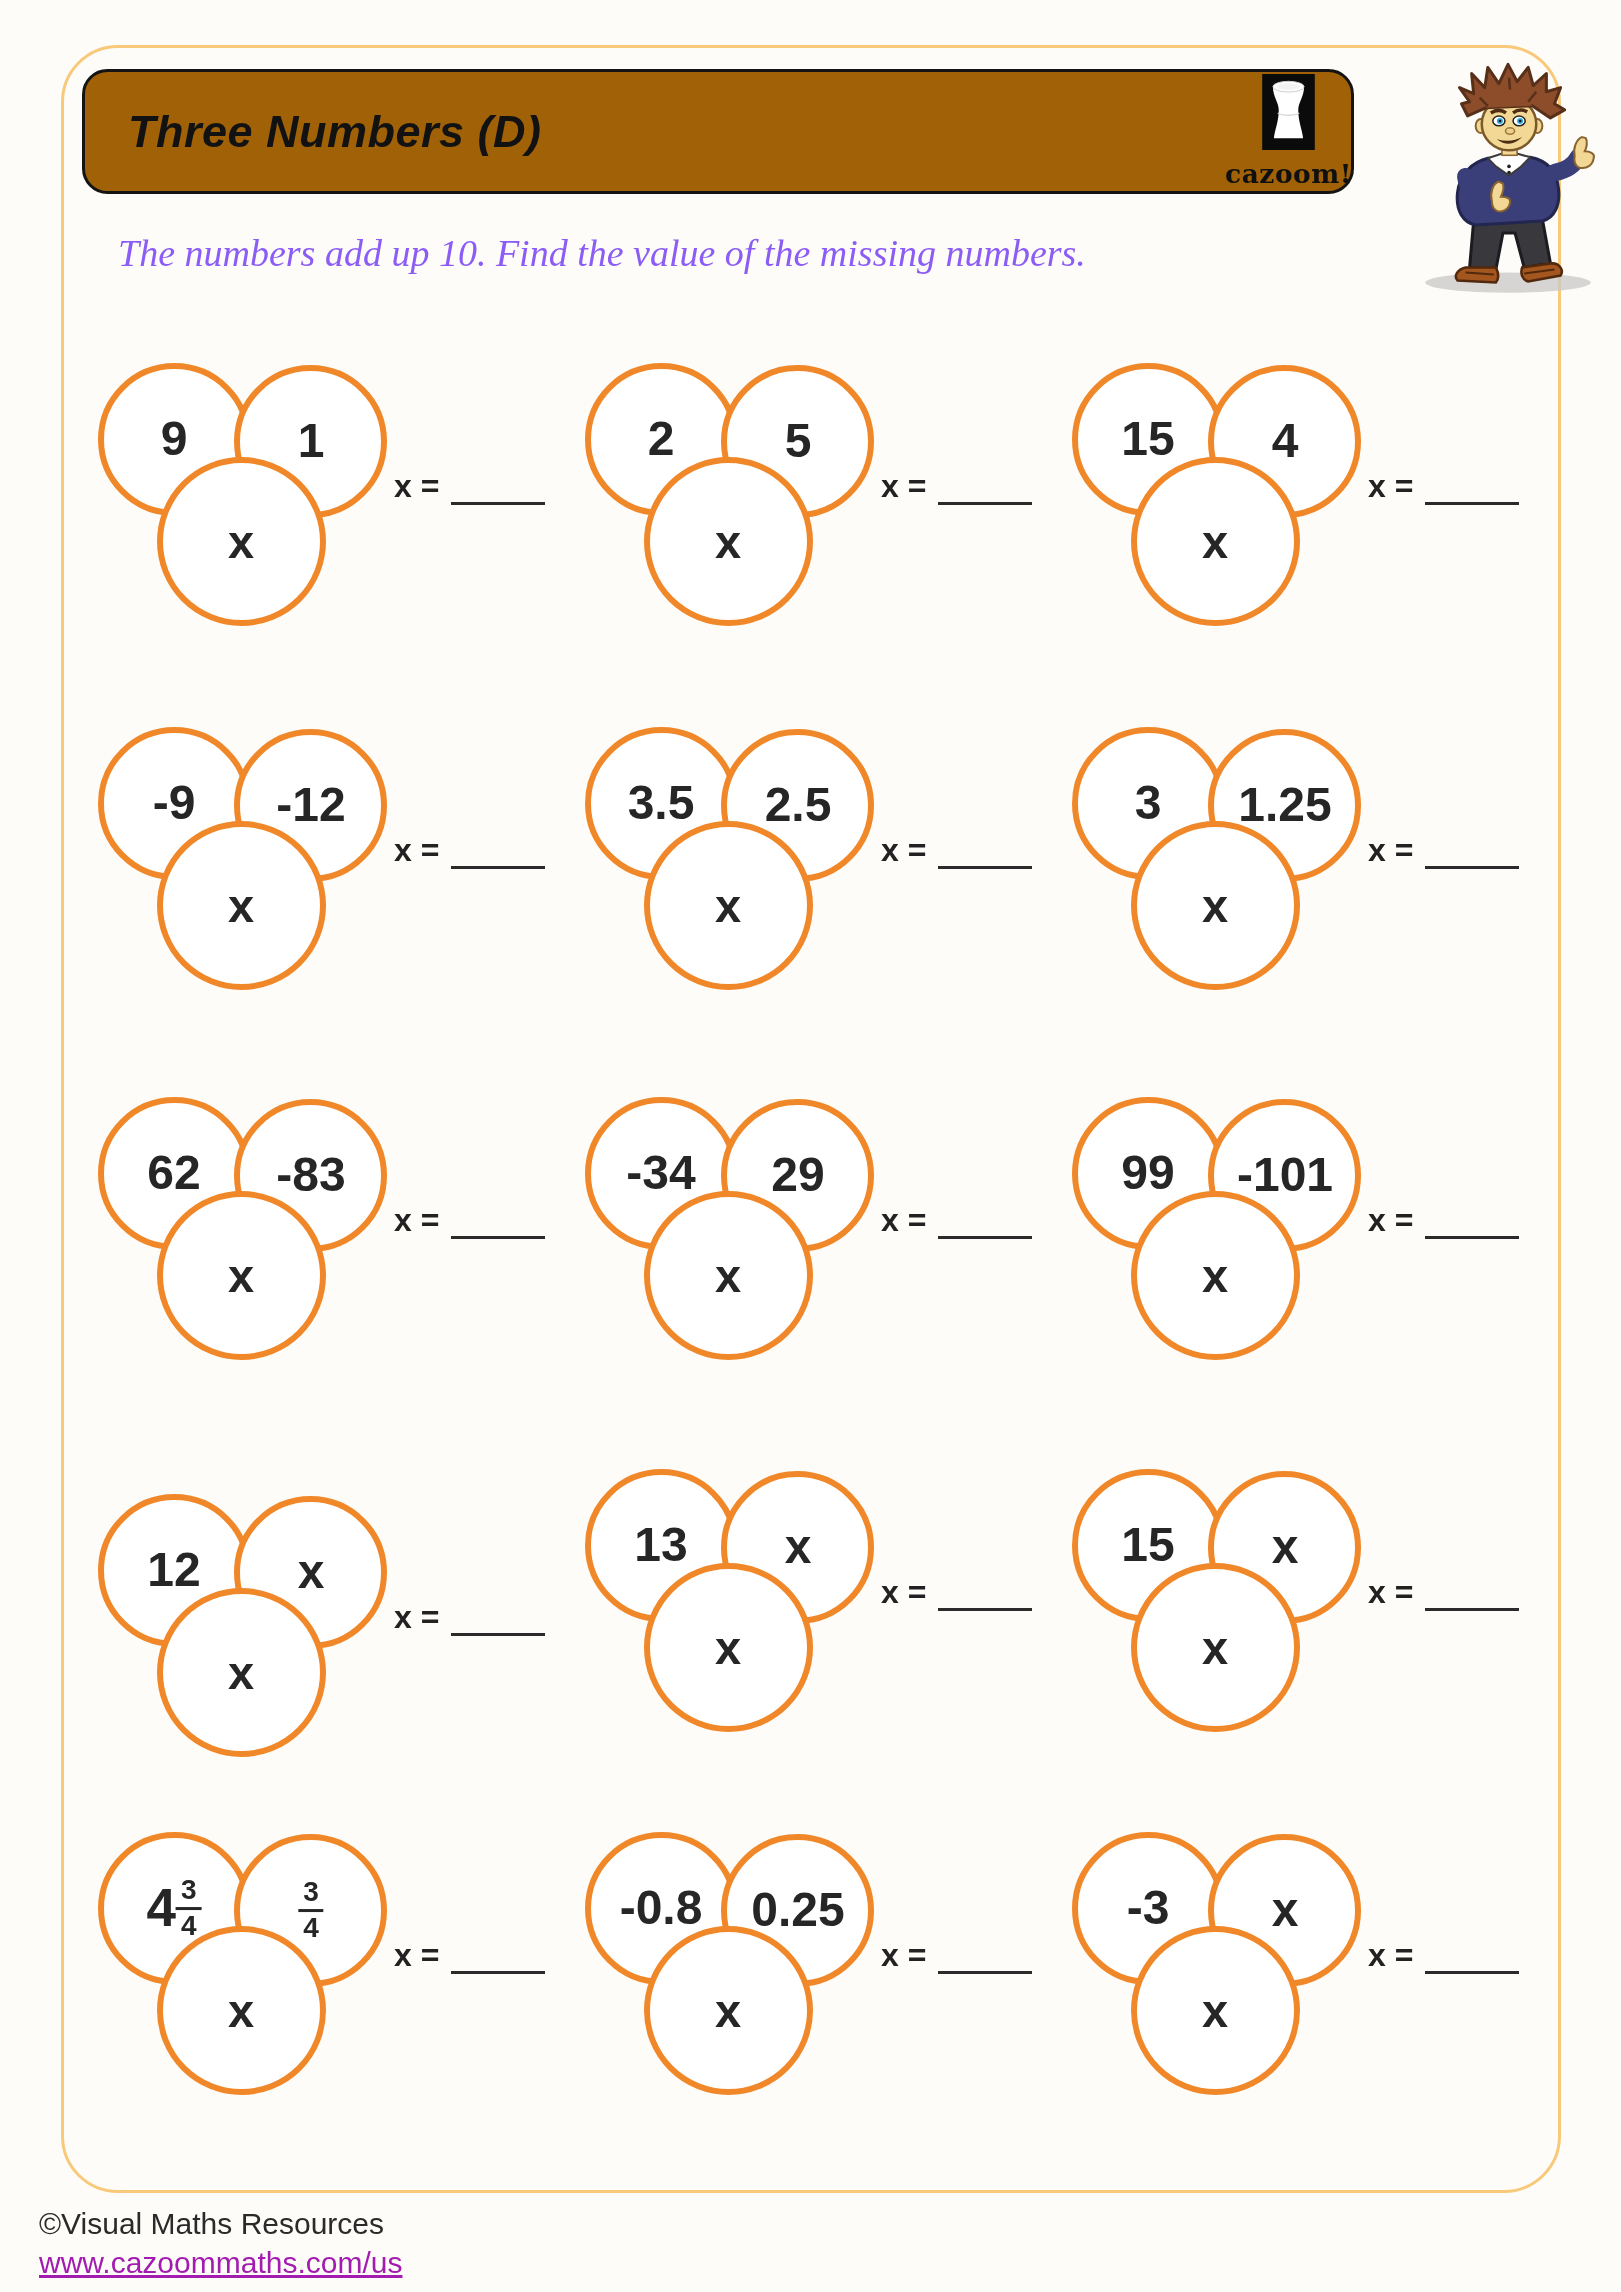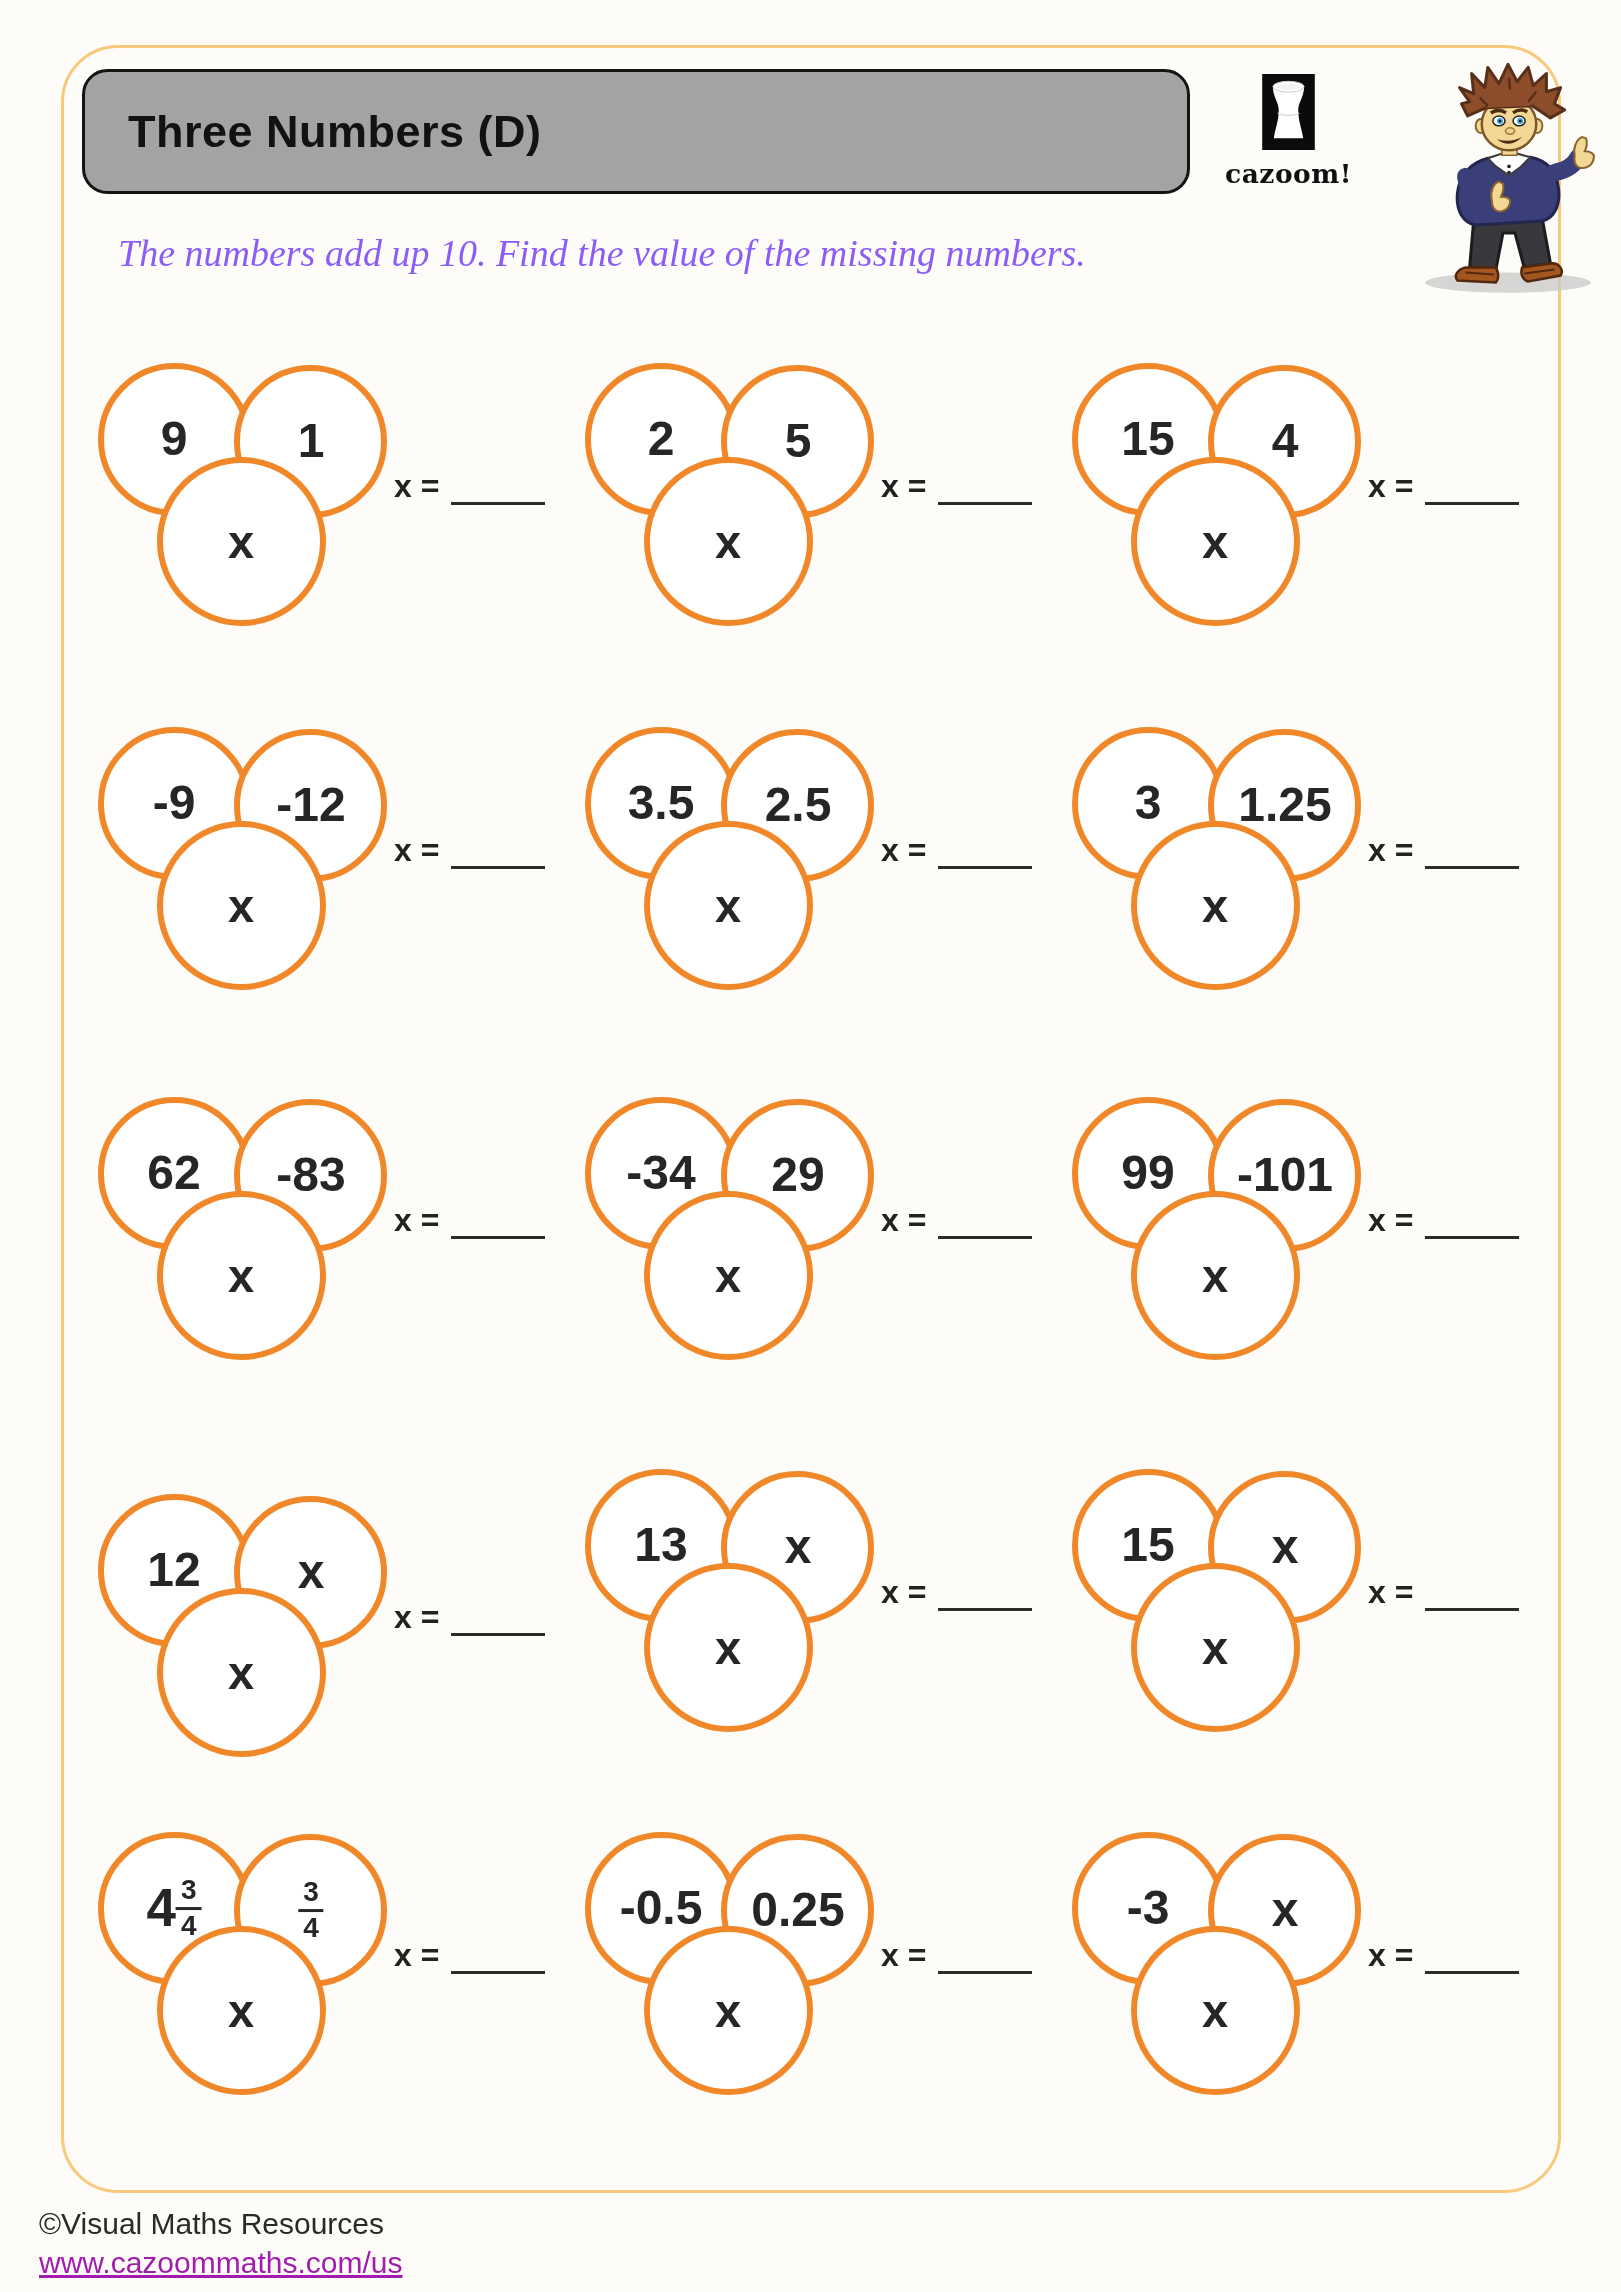--- a/index.html
+++ b/index.html
@@ -9,23 +9,23 @@
     font-family:"Liberation Sans", sans-serif;
     color:#232323;
     overflow:hidden;
   }
   .page-border{
     position:absolute;left:61px;top:45px;width:1500px;height:2148px;
     border:3.9px solid #F8C97A;border-radius:57px;box-sizing:border-box;
     background:transparent;
   }
   .header-box{
-    position:absolute;left:82px;top:69px;width:1108px;height:125px;
+    position:absolute;left:82px;top:69px;width:1272px;height:125px;
     box-sizing:border-box;border:3.9px solid #141414;border-radius:25.5px;
-    background:#a3a3a3;display:flex;align-items:center;
+    background:#a16207;display:flex;align-items:center;font-style:italic;
   }
   .page-title{
     font-size:45px;font-weight:bold;color:#121212;padding-left:43px;
     letter-spacing:0.5px;
   }
   .logo{
     position:absolute;left:1223px;top:74px;width:131px;text-align:center;
   }
   .logo svg{display:block;margin:0 auto;}
   .logo-text{
@@ -305,21 +305,21 @@
     <div class="val v-bottom">x</div>
     <div class="answer">
       <span class="xeq">x =</span>
       <span class="blank"></span>
     </div>
   </div>
     <div class="problem" style="left: 585px; top: 1832px;">
     <div class="circle c-left"></div>
     <div class="circle c-right"></div>
     <div class="circle c-bottom"></div>
-    <div class="val v-left">-0.5</div>
+    <div class="val v-left">-0.8</div>
     <div class="val v-right">0.25</div>
     <div class="val v-bottom">x</div>
     <div class="answer">
       <span class="xeq">x =</span>
       <span class="blank"></span>
     </div>
   </div>
     <div class="problem" style="left: 1072px; top: 1832px;">
     <div class="circle c-left"></div>
     <div class="circle c-right"></div>

